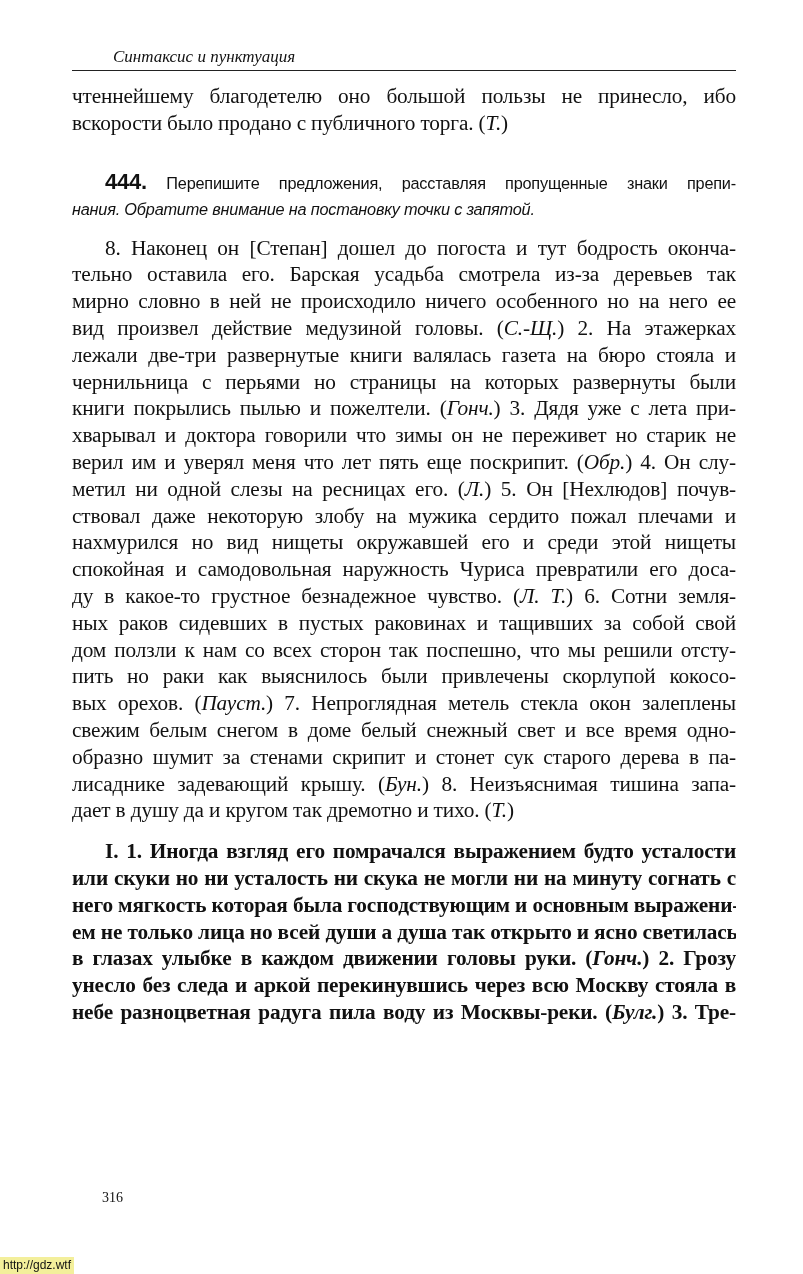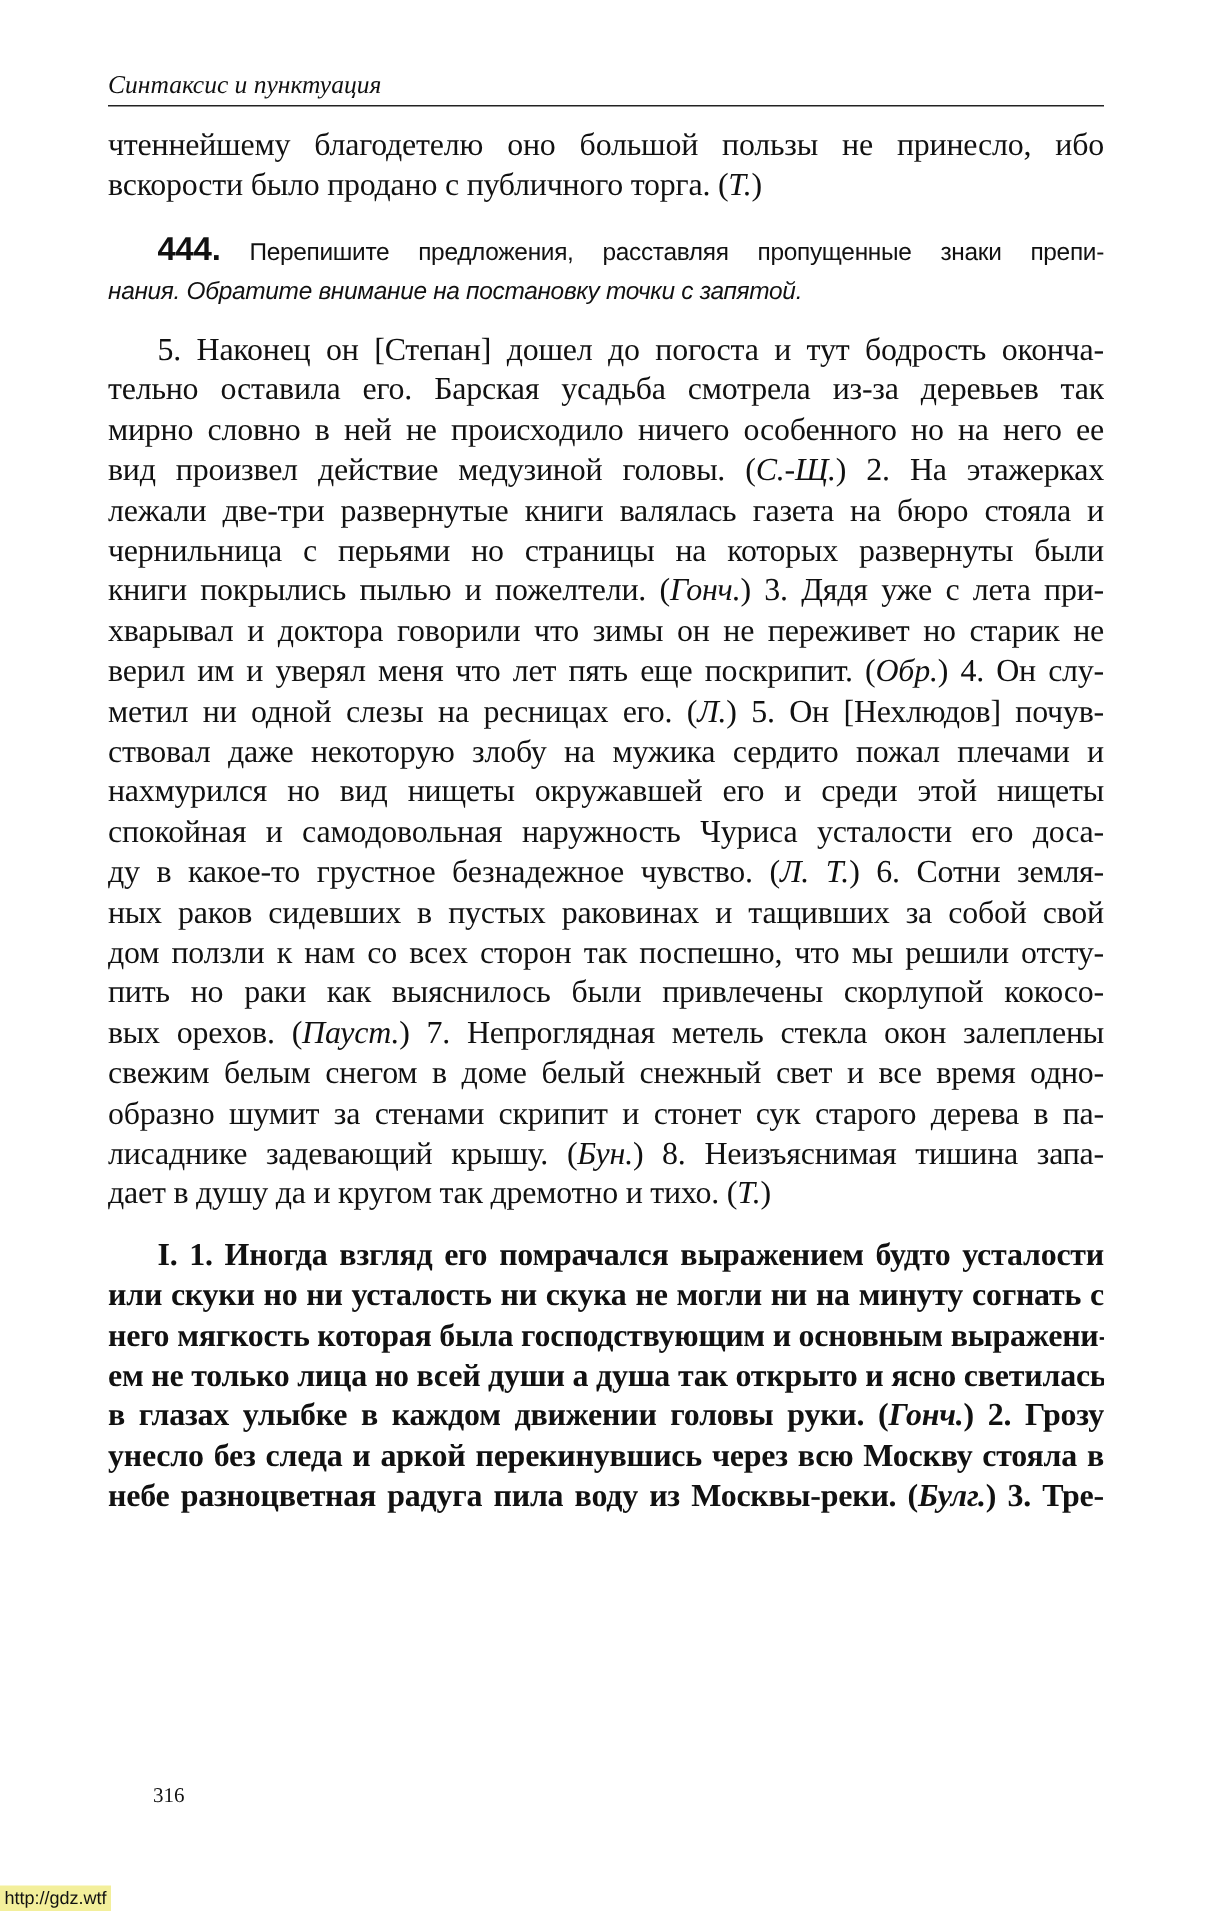--- a/index.html
+++ b/index.html
@@ -22,20 +22,21 @@
       width: 664px;
     }
     .running-head {
       font-style: italic;
       font-size: 17px;
       line-height: 22px;
       padding-left: 0;
       height: 30px;
       padding-top: 6px;
       box-sizing: border-box;
+      margin-left: 41px;
     }
     .rule {
       height: 0;
       border-top: 1.5px solid #222;
       margin: 0 0 12px 0;
     }
     .body-text {
       font-size: 21.3px;
       line-height: 26.8px;
       text-align: justify;
@@ -68,21 +69,21 @@
       overflow: hidden;
     }
     .task .line.last { text-align-last: left; font-style: italic; }
     .task .indent { padding-left: 33px; }
     .task-number {
       font-weight: bold;
       font-size: 22px;
     }
     .i { font-style: italic; }
     #frag { margin-top: 0; }
-    #task444 { margin-top: 16px; }
+    #task444 { margin-top: 32px; }
     #ex444 { margin-top: 13px; }
     #task445 { margin-top: 53px; }
     #ex445 { margin-top: 14px; font-weight: bold; }
     .page-number {
       position: absolute;
       left: 102px;
       top: 1185px;
       font-size: 14px;
       line-height: 26px;
     }
@@ -110,33 +111,33 @@
     <span class="line">чтеннейшему благодетелю оно большой пользы не принесло, ибо</span>
     <span class="line last">вскорости было продано с публичного торга. (<span class="i">Т.</span>)</span>
   </div>
 
   <div id="task444" class="task">
     <span class="line indent"><span class="task-number">444.</span> <span>Перепишите предложения, расставляя пропущенные знаки препи-</span></span>
     <span class="line last">нания. Обратите внимание на постановку точки с запятой.</span>
   </div>
 
   <div id="ex444" class="body-text">
-    <span class="line indent">5. Наконец он [Степан] дошел до погоста и тут бодрость оконча-</span>
+    <span class="line indent">8. Наконец он [Степан] дошел до погоста и тут бодрость оконча-</span>
     <span class="line">тельно оставила его. Барская усадьба смотрела из-за деревьев так</span>
     <span class="line">мирно словно в ней не происходило ничего особенного но на него ее</span>
     <span class="line">вид произвел действие медузиной головы. (<span class="i">С.-Щ.</span>) 2. На этажерках</span>
     <span class="line">лежали две-три развернутые  книги валялась газета на бюро стояла и</span>
     <span class="line">чернильница с перьями но страницы на которых развернуты были</span>
     <span class="line">книги покрылись пылью и пожелтели. (<span class="i">Гонч.</span>) 3. Дядя уже с лета при-</span>
     <span class="line">хварывал и доктора говорили что зимы он не переживет но старик не</span>
     <span class="line">верил им и уверял меня что лет пять еще поскрипит. (<span class="i">Обр.</span>) 4. Он слу-</span>
     <span class="line">метил ни одной слезы на ресницах его. (<span class="i">Л.</span>) 5. Он [Нехлюдов] почув-</span>
     <span class="line">ствовал даже некоторую злобу на мужика сердито пожал плечами и</span>
     <span class="line">нахмурился но вид нищеты окружавшей его и среди этой нищеты</span>
-    <span class="line">спокойная и самодовольная наружность Чуриса усталости его доса-</span>
+    <span class="line">спокойная и самодовольная наружность Чуриса превратили его доса-</span>
     <span class="line">ду в какое-то грустное безнадежное чувство. (<span class="i">Л. Т.</span>) 6. Сотни земля-</span>
     <span class="line">ных раков сидевших в пустых раковинах и тащивших за собой свой</span>
     <span class="line">дом ползли к нам со всех сторон так поспешно, что мы решили отсту-</span>
     <span class="line">пить но раки как выяснилось были привлечены скорлупой кокосо-</span>
     <span class="line">вых орехов. (<span class="i">Пауст.</span>) 7. Непроглядная метель стекла окон залеплены</span>
     <span class="line">свежим белым снегом в доме белый снежный свет и все время одно-</span>
     <span class="line">образно шумит за стенами скрипит и стонет сук старого дерева в па-</span>
     <span class="line">лисаднике задевающий крышу. (<span class="i">Бун.</span>) 8. Неизъяснимая тишина запа-</span>
     <span class="line last">дает в душу да и кругом так дремотно и тихо. (<span class="i">Т.</span>)</span>
   </div>

